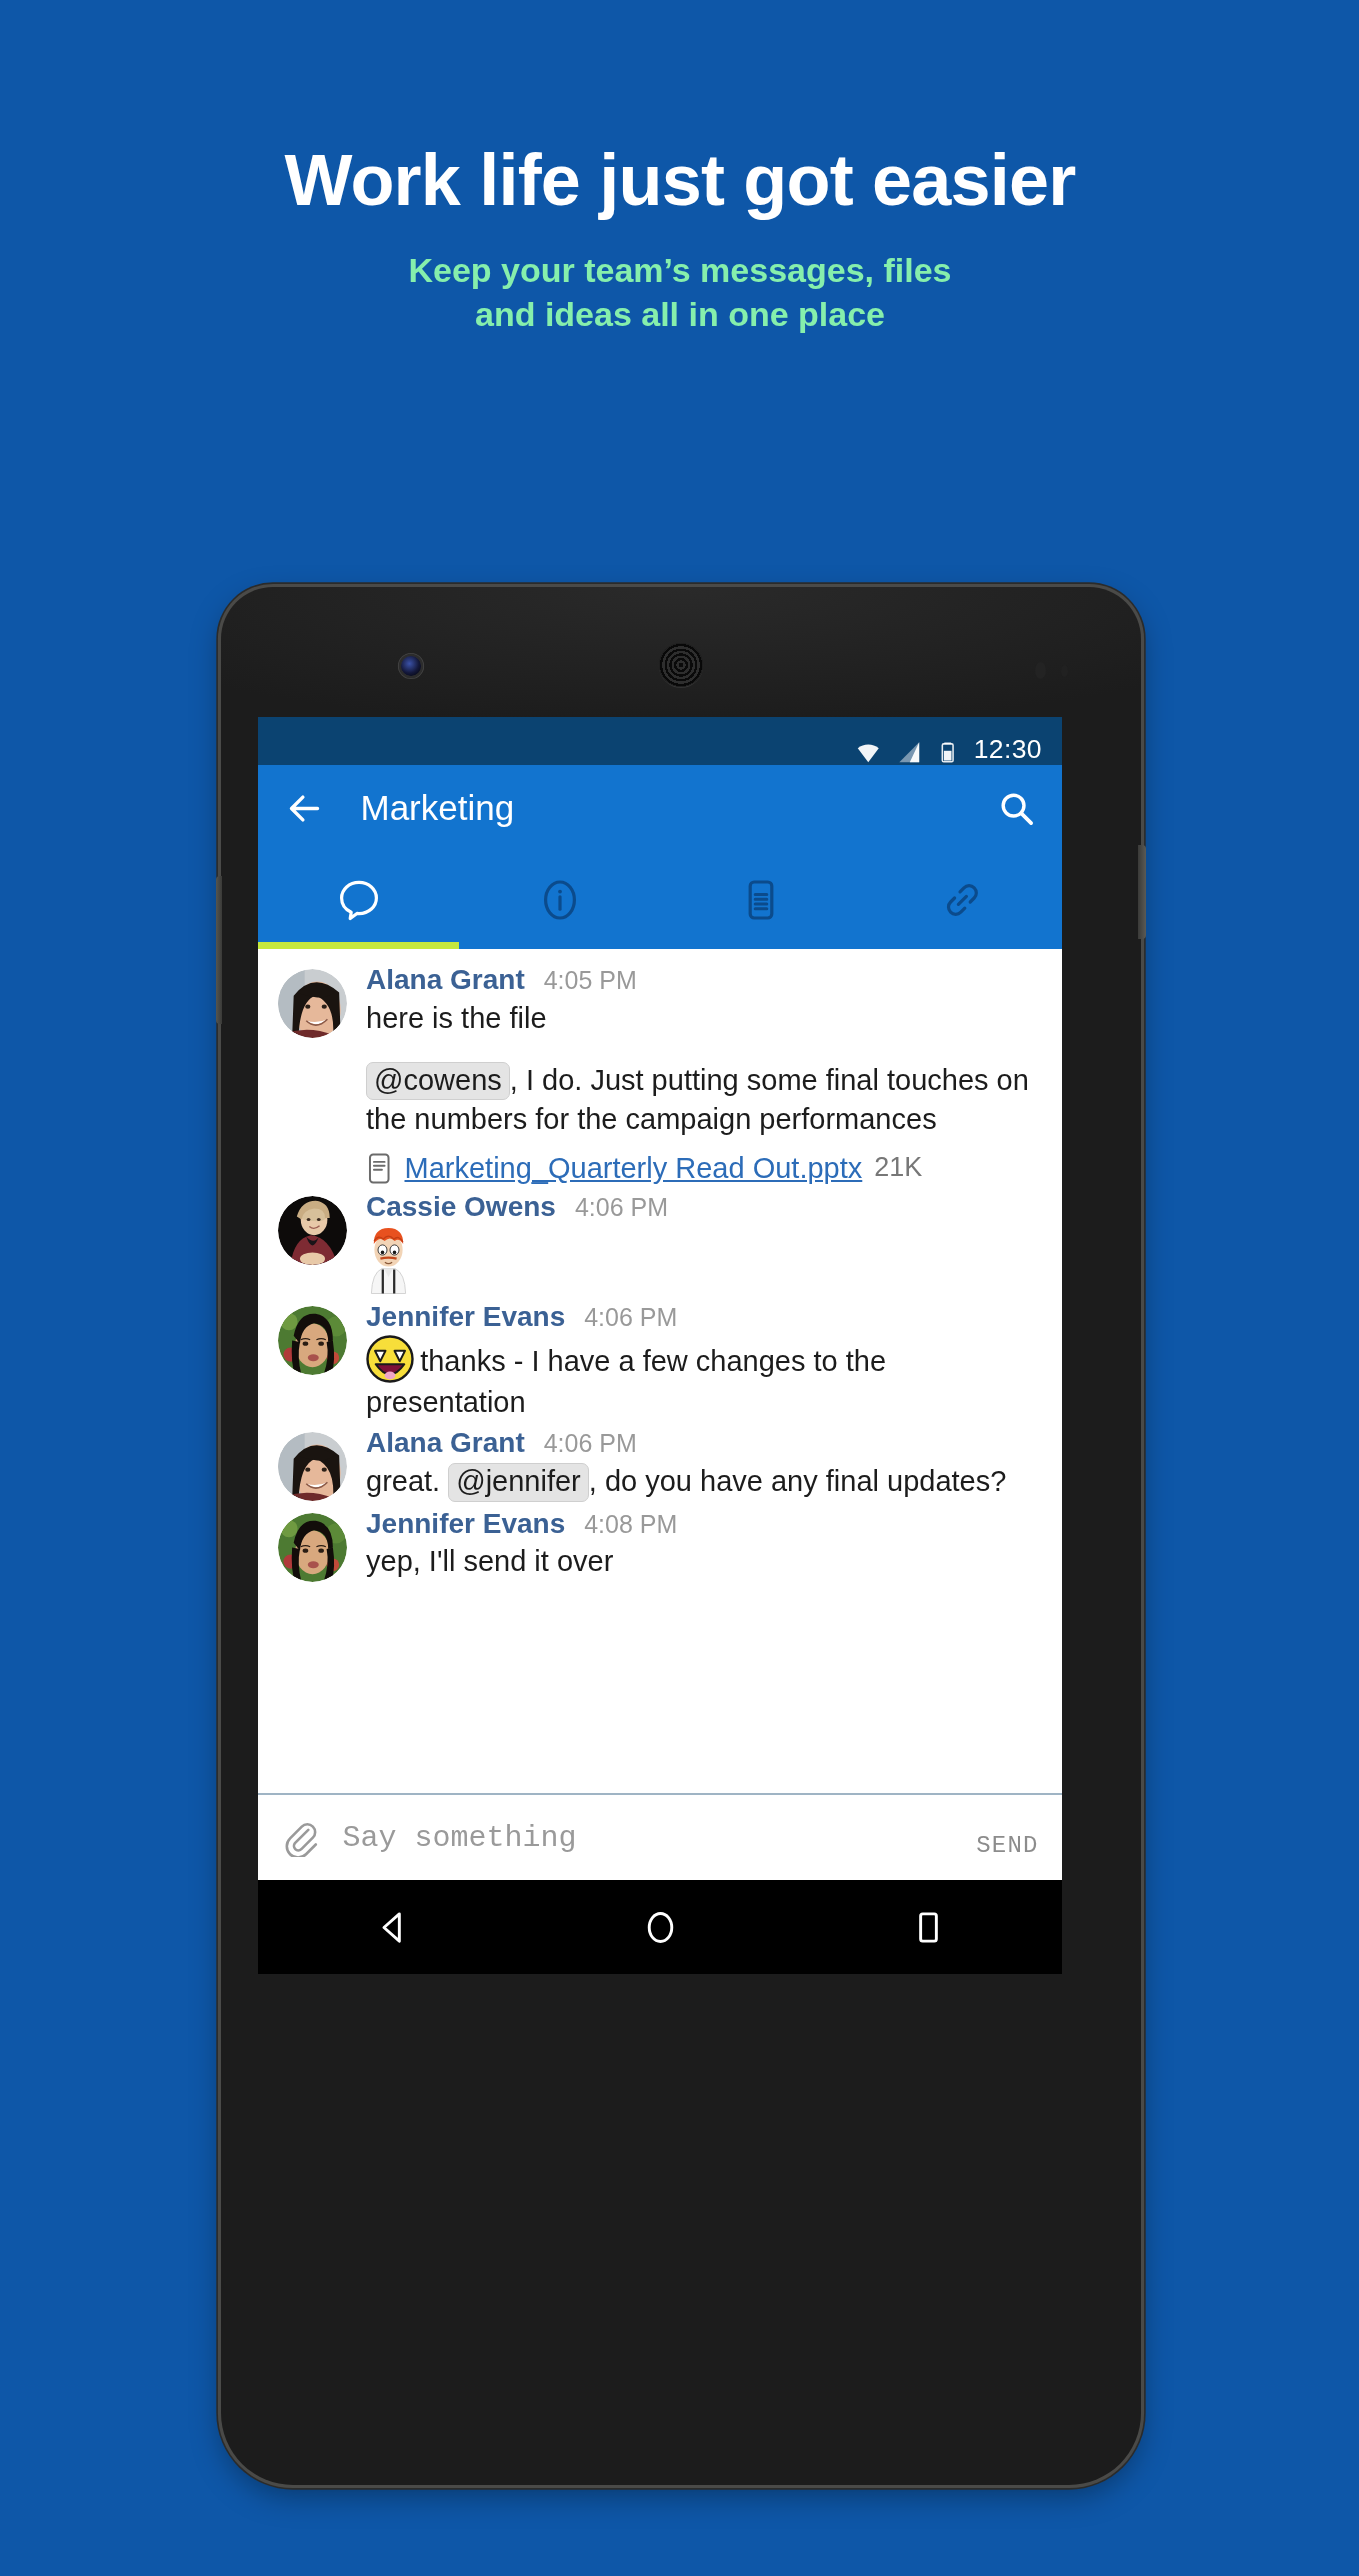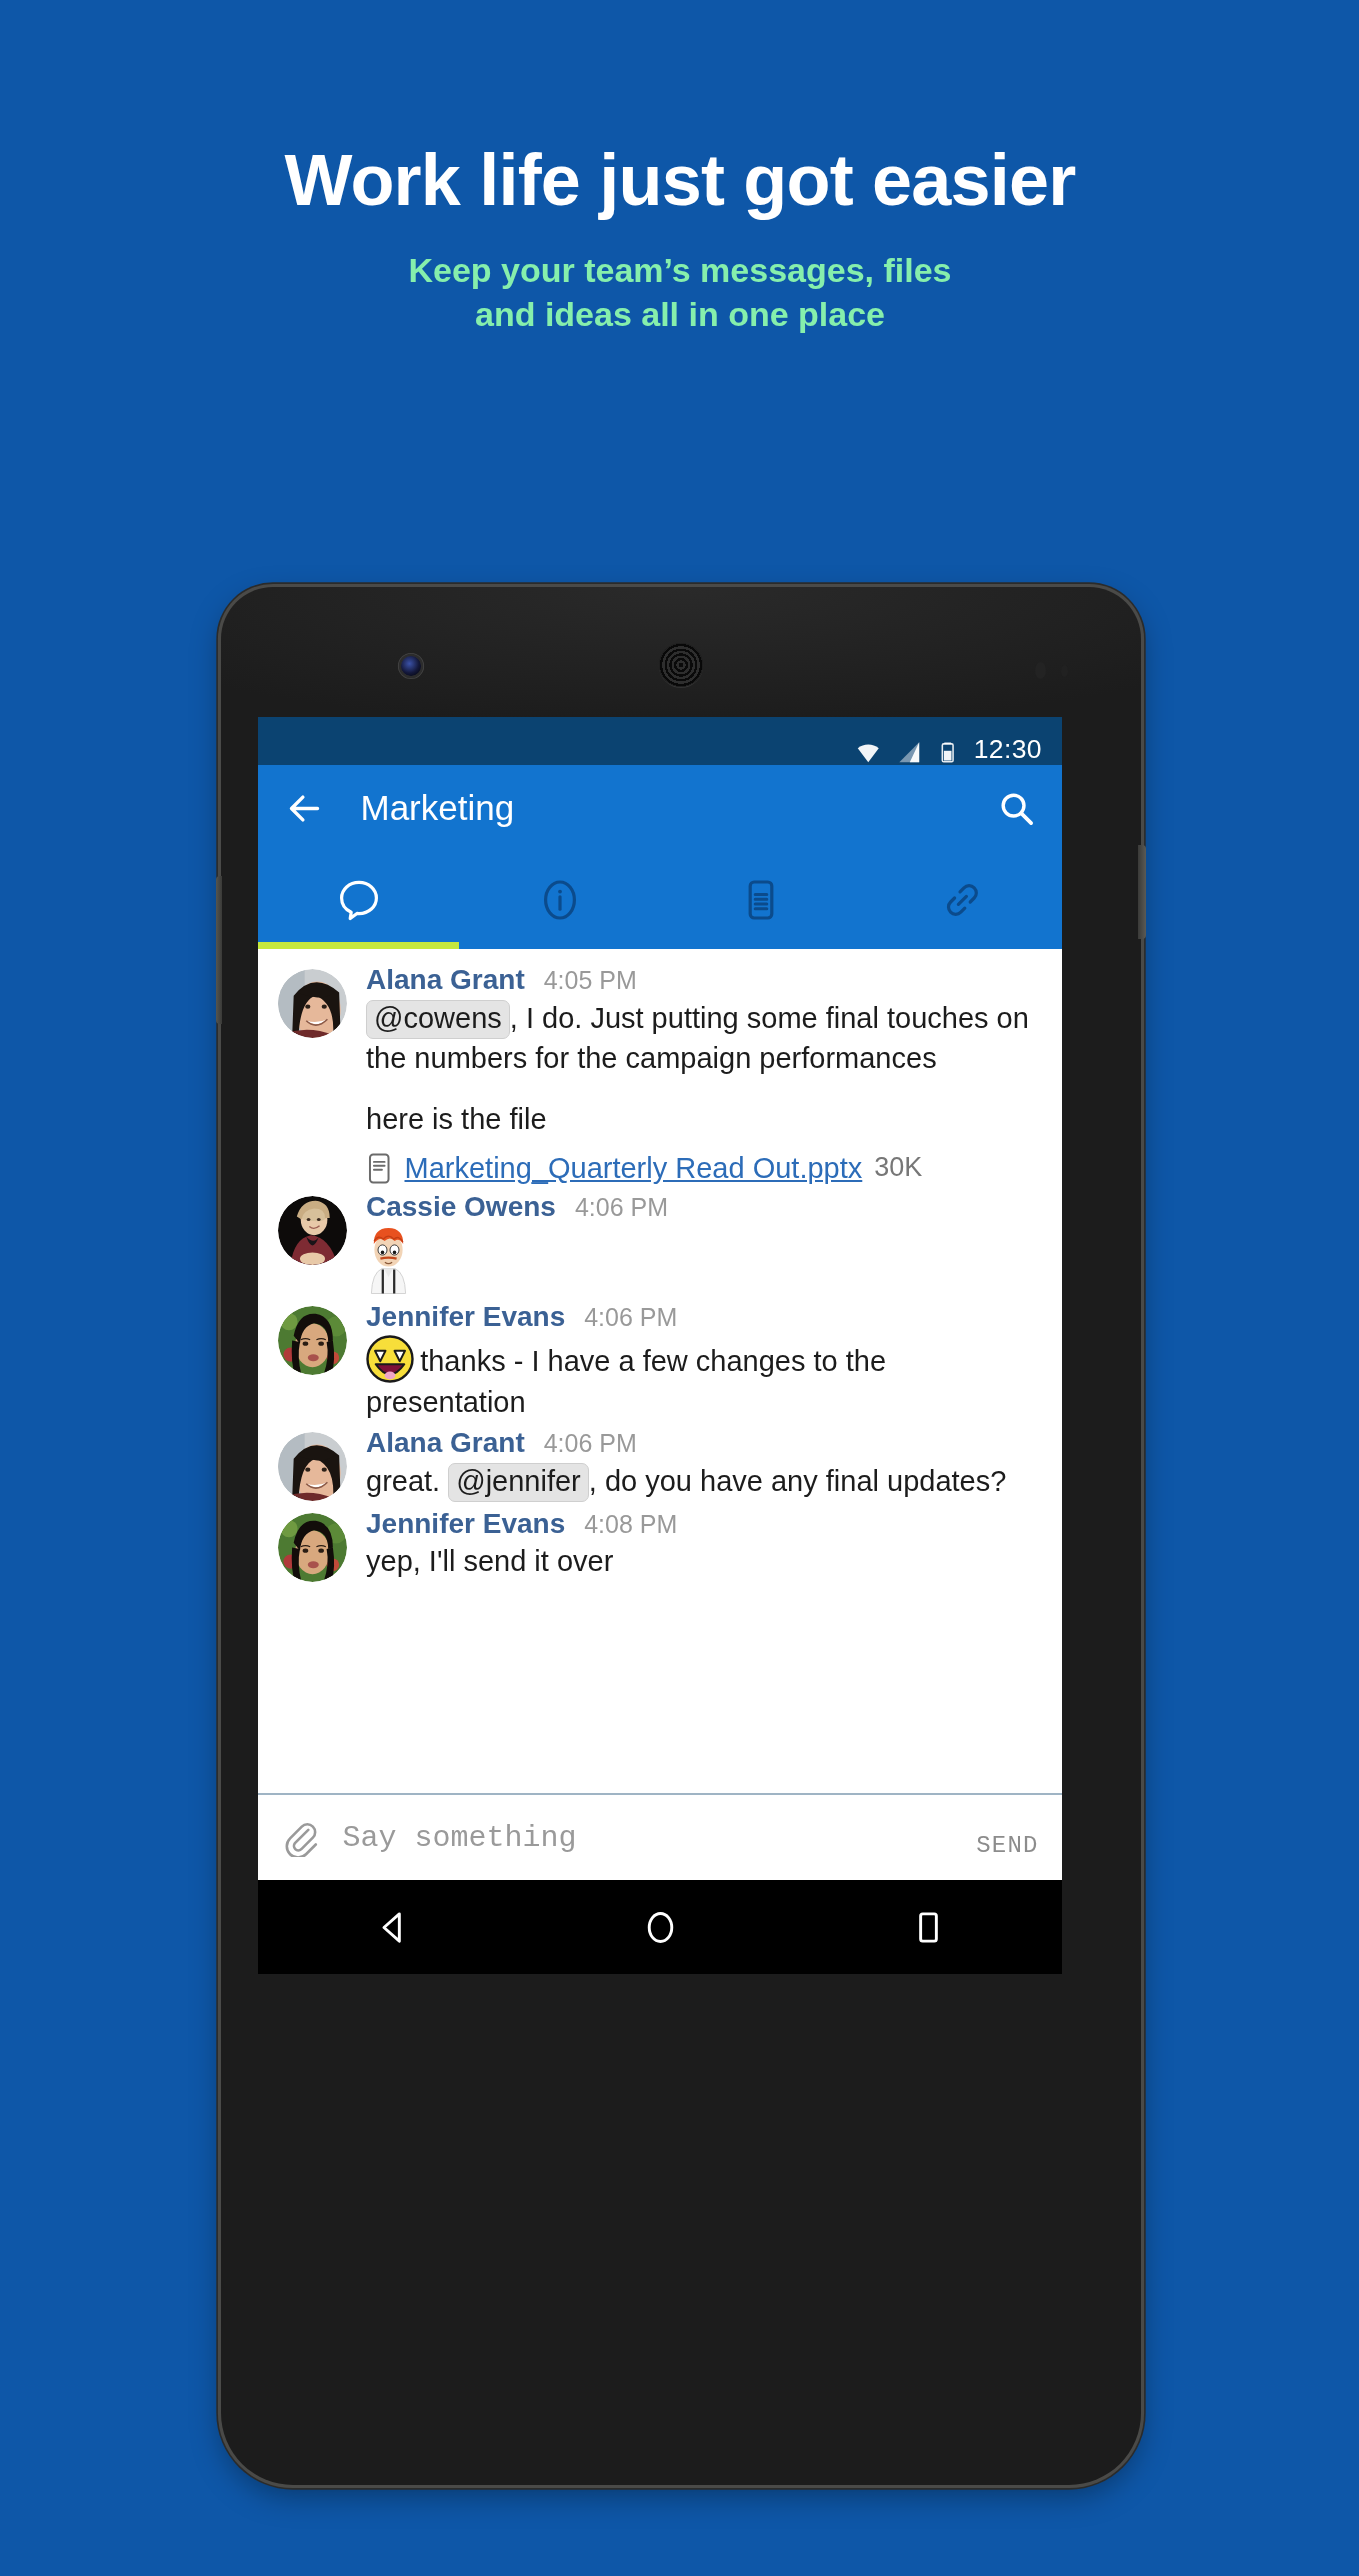--- a/index.html
+++ b/index.html
@@ -295,30 +295,30 @@
               <path d="M8 82 Q40 72 70 84 L70 88 L8 88 Z" fill="#6e2a2a"></path>
             </g>
           </svg>
         </div>
         <div class="msg-body">
           <div class="msg-head">
             <span class="sender">Alana Grant</span>
             <span class="time">4:05 PM</span>
           </div>
           <div class="msg-text">
+            <p>here is the file</p>
             <p><span class="mention">@cowens</span><span>, I do.  Just putting some final touches on the numbers for the campaign performances</span></p>
-            <p>here is the file</p>
           </div>
           <div class="fileline">
             <svg width="26.5" height="33" viewBox="0 0 20 24">
               <rect x="3" y="1.5" width="14" height="21" rx="2.4" fill="none" stroke="#6b6b6b" stroke-width="1.5"></rect>
               <path d="M6 7 H14 M6 10 H14 M6 13 H12" stroke="#6b6b6b" stroke-width="1.5" stroke-linecap="round"></path>
             </svg>
             <span class="file-name">Marketing_Quarterly Read Out.pptx</span>
-            <span class="file-size">30K</span>
+            <span class="file-size">21K</span>
           </div>
         </div>
       </div>
 
       <div class="msg">
         <div class="avatar">
           <svg viewBox="0 0 88 88" width="69" height="69">
             <defs>
                 <clipPath id="c2">
                   <circle cx="44" cy="44" r="44"></circle>

